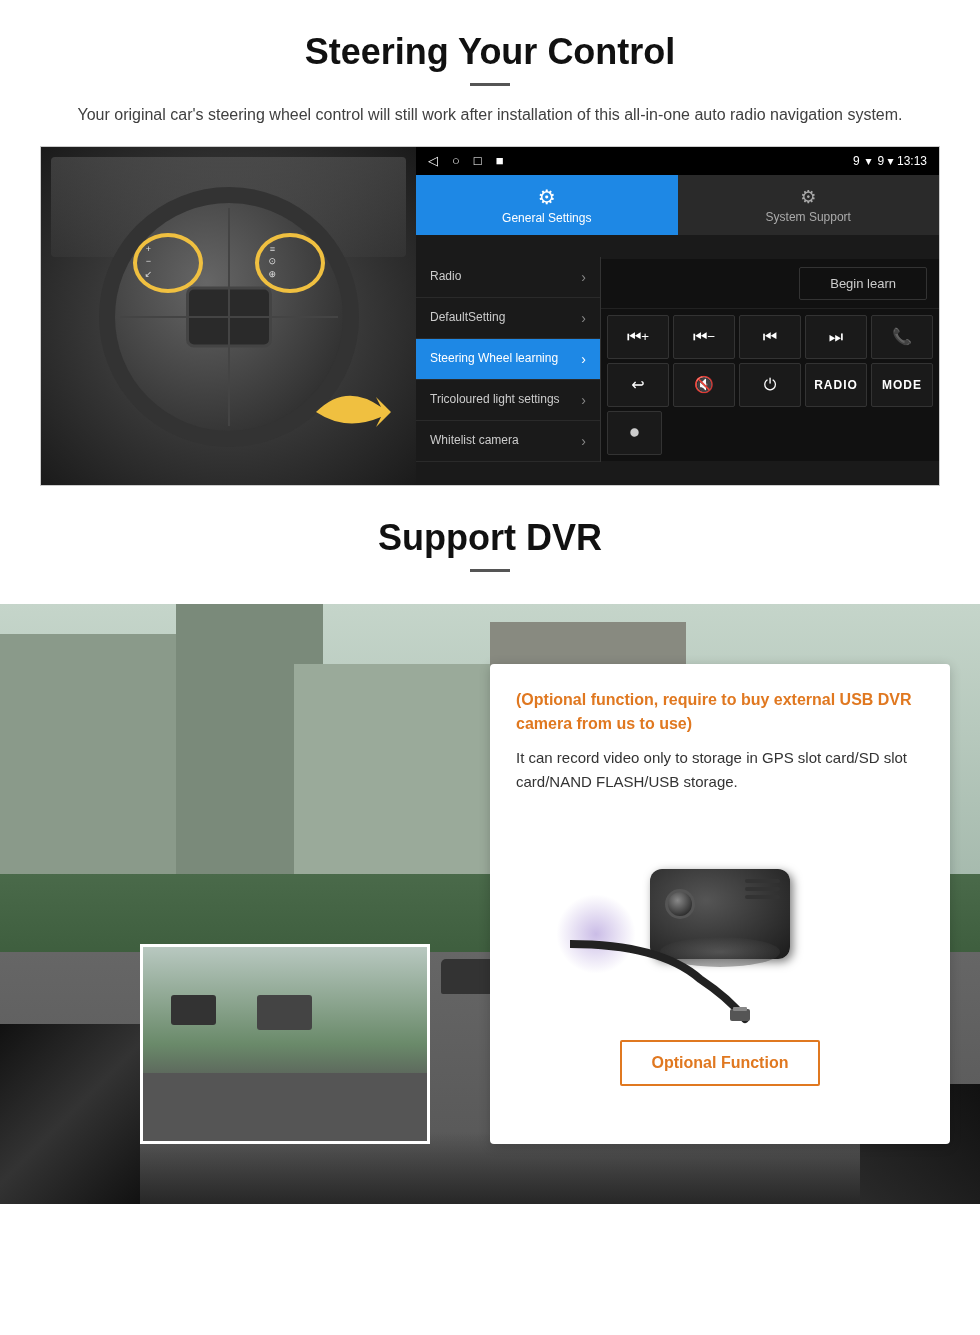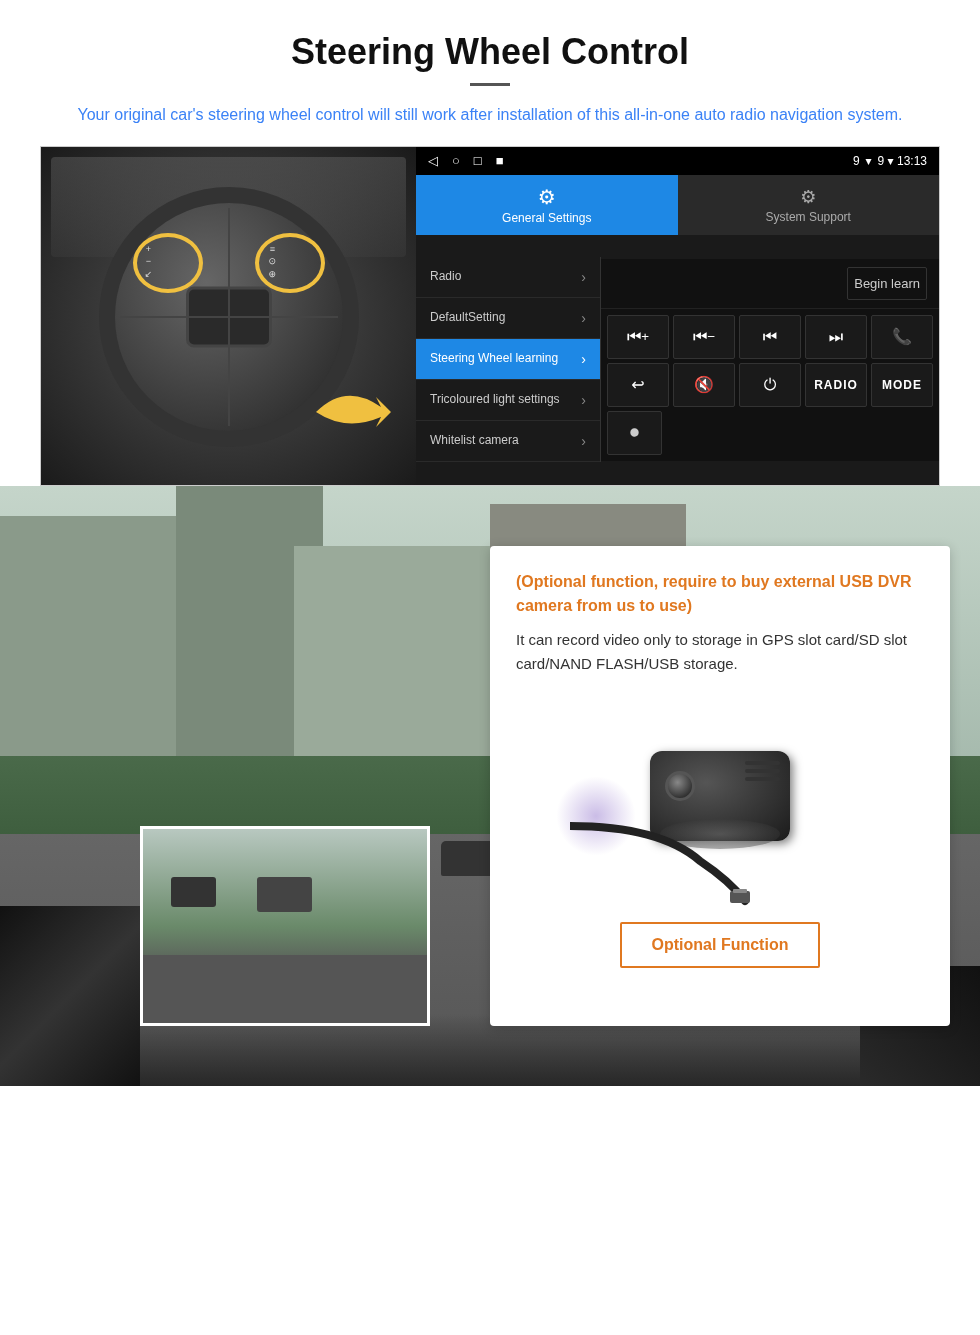--- a/index.html
+++ b/index.html
@@ -23,21 +23,21 @@
       line-height: 1.2;
     }
     .title-divider {
       width: 40px;
       height: 3px;
       background: #555;
       margin: 10px auto 16px auto;
     }
     .section-desc {
       font-size: 16px;
-      color: #3b82f6;
+      color: #404040;
       line-height: 1.6;
       max-width: 860px;
       margin: 12px auto 18px auto;
     }
 
     
     .steering-ui-container {
       display: flex;
       width: 100%;
       height: 340px;
@@ -224,21 +224,21 @@
       display: flex;
       justify-content: flex-end;
       align-items: center;
       padding: 8px 12px;
       border-bottom: 1px solid #222;
     }
     .begin-learn-btn {
       background: #111;
       border: 1px solid #333;
       color: #ccc;
-      padding: 8px 6px;
+      padding: 8px 30px;
       font-size: 13px;
       cursor: pointer;
       border-radius: 2px;
     }
     
     .ctrl-grid {
       display: grid;
       grid-template-columns: repeat(5, 1fr);
       gap: 4px;
       padding: 6px;
@@ -418,21 +418,21 @@
     
     .gear-shape {
       display: inline-block;
       font-size: 20px;
     }
   </style>
 </head>
 <body>
 
 <div class="section-steering">
-  <h1 class="section-title">Steering Wheel Control</h1>
+  <h1 class="section-title">Steering Your Control</h1>
   <div class="title-divider"></div>
   <p class="section-desc">Your original car's steering wheel control will still work after installation of this all-in-one auto radio navigation system.</p>
 
   <div class="steering-ui-container">
 
     <div class="steering-photo">
       <div class="steering-photo-bg">
 
         <div style="position:absolute;top:10px;left:10px;right:10px;height:100px;background:linear-gradient(180deg,#888 0%,#444 100%);border-radius:4px;opacity:0.3;"></div>
 
@@ -536,20 +536,24 @@
           <div class="bottom-row" style="margin-top:-8px;">
             <div class="ctrl-btn-rec">⏺</div>
           </div>
         </div>
       </div>
     </div>
   </div>
 </div>
 
 <div class="section-dvr">
+  <div class="dvr-title-area">
+    <h2 class="section-title">Support DVR</h2>
+    <div class="title-divider"></div>
+  </div>
 
   <div class="dvr-bg-photo">
 
     <div class="dvr-street-bg">
 
       <div style="position:absolute;top:0;left:0;right:0;height:55%;background:linear-gradient(180deg,#c5d5ca 0%,#a0b5a8 100%);"></div>
 
       <div style="position:absolute;top:5%;left:0;width:20%;height:45%;background:#8a9a8a;border-right:2px solid #777;"></div>
       <div style="position:absolute;top:0%;left:18%;width:15%;height:55%;background:#7a8a7a;"></div>
       <div style="position:absolute;top:10%;left:30%;width:25%;height:40%;background:#9aaa9a;"></div>

